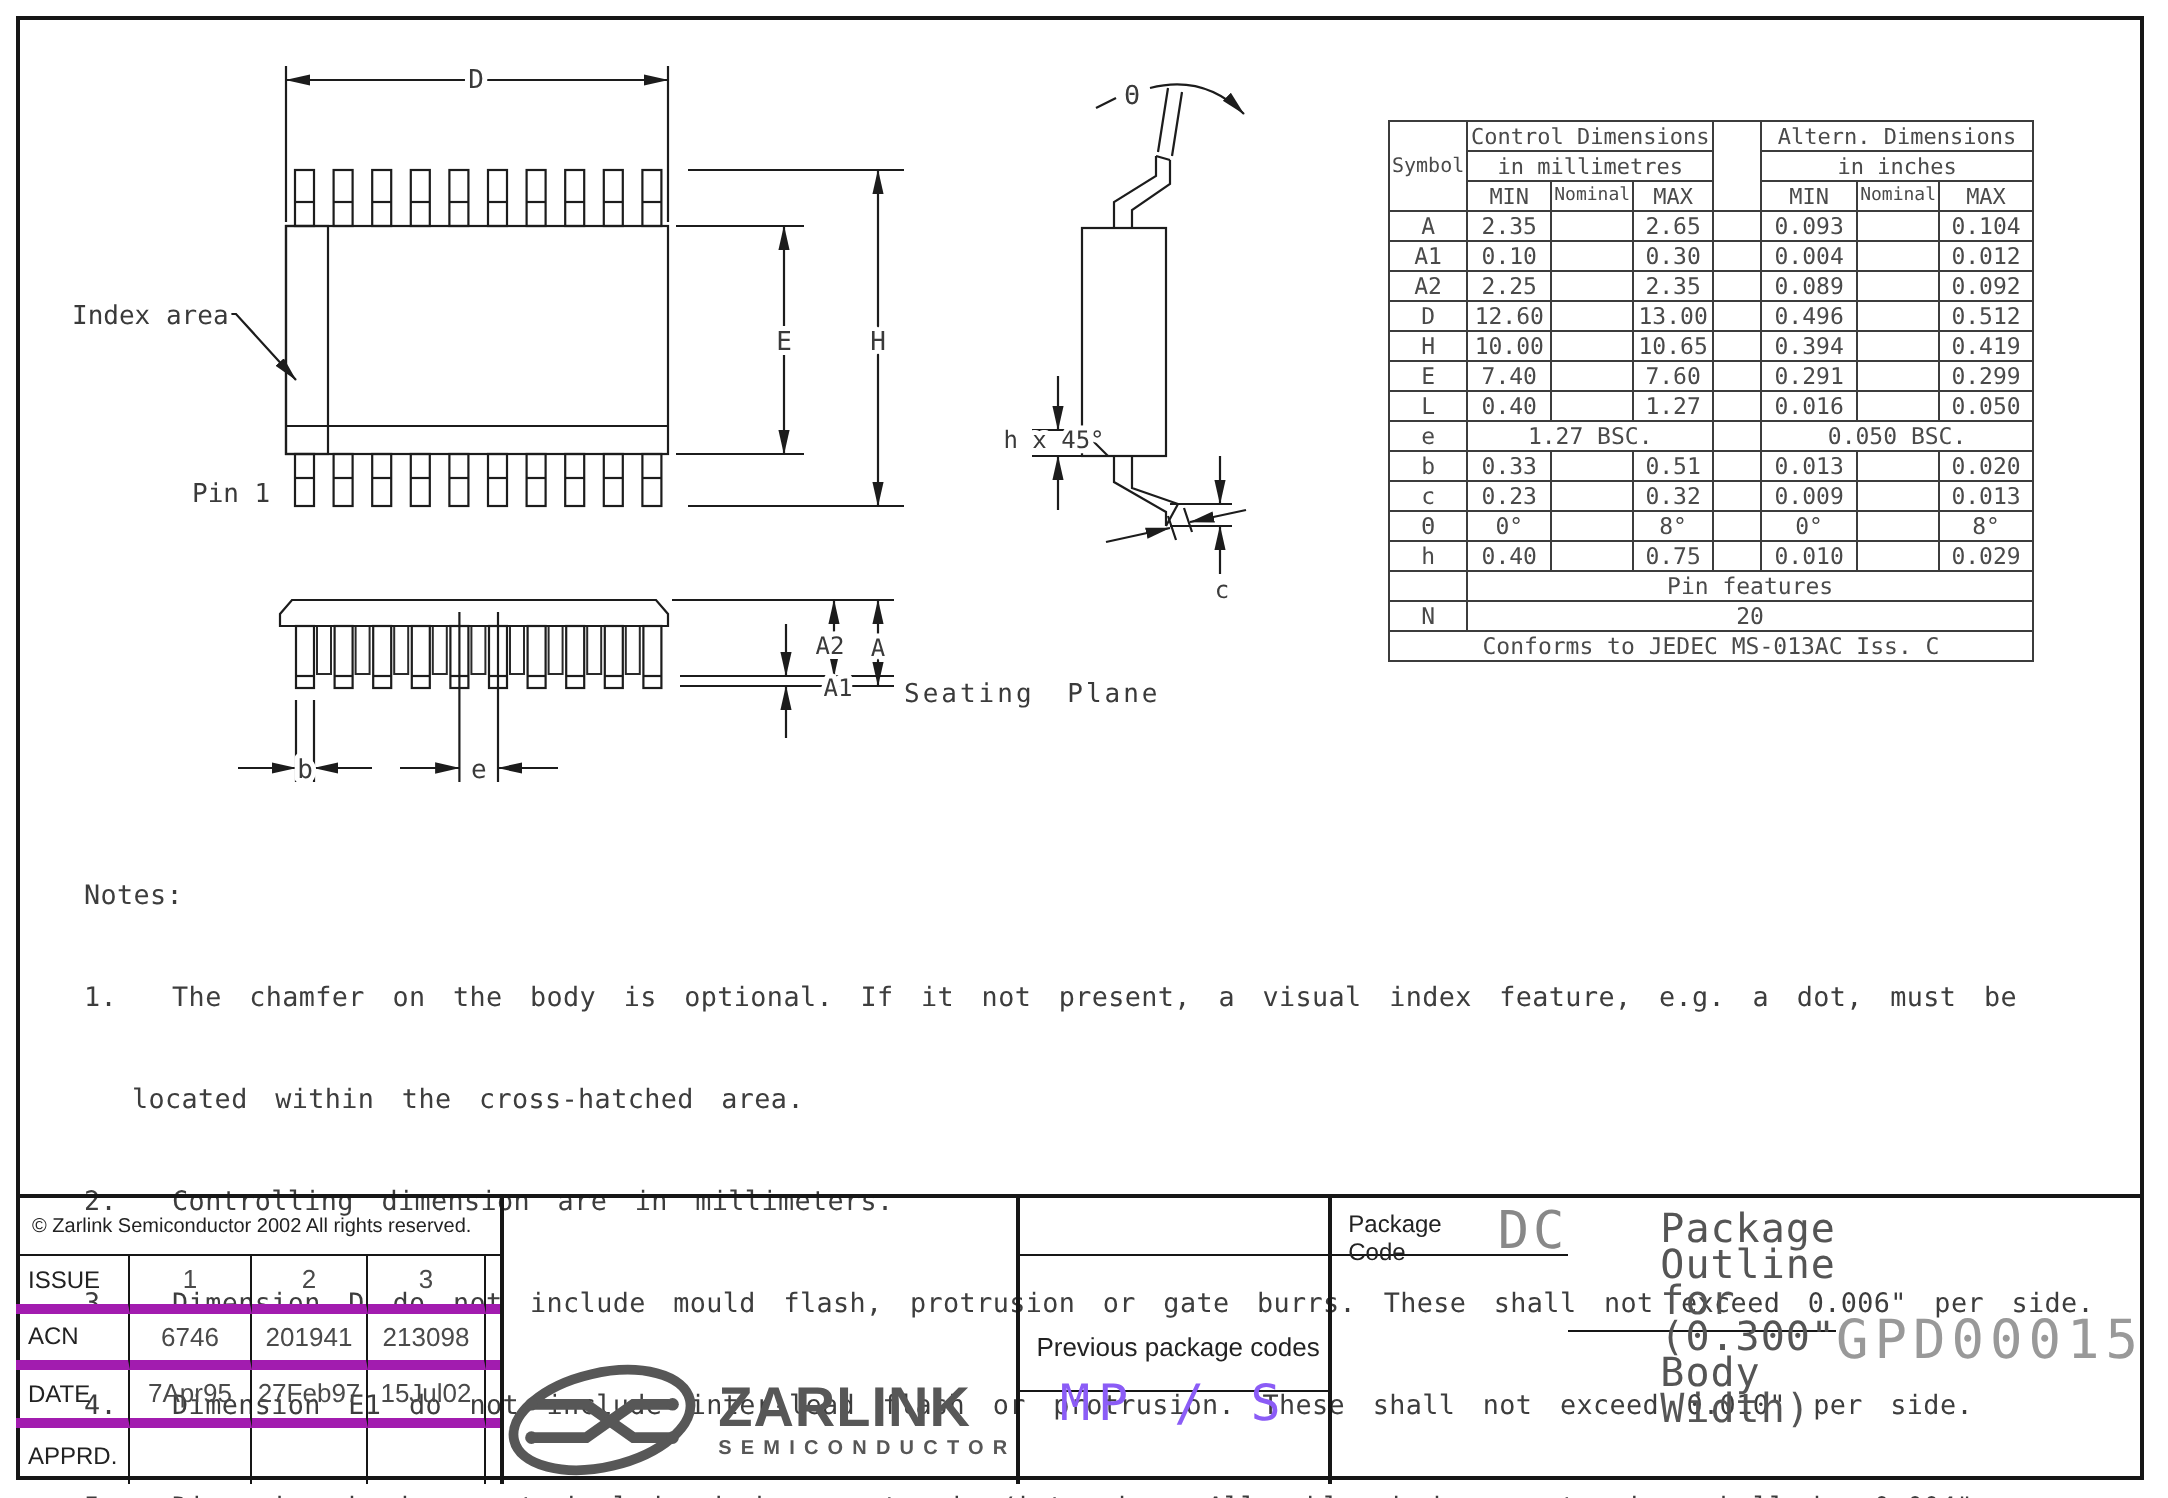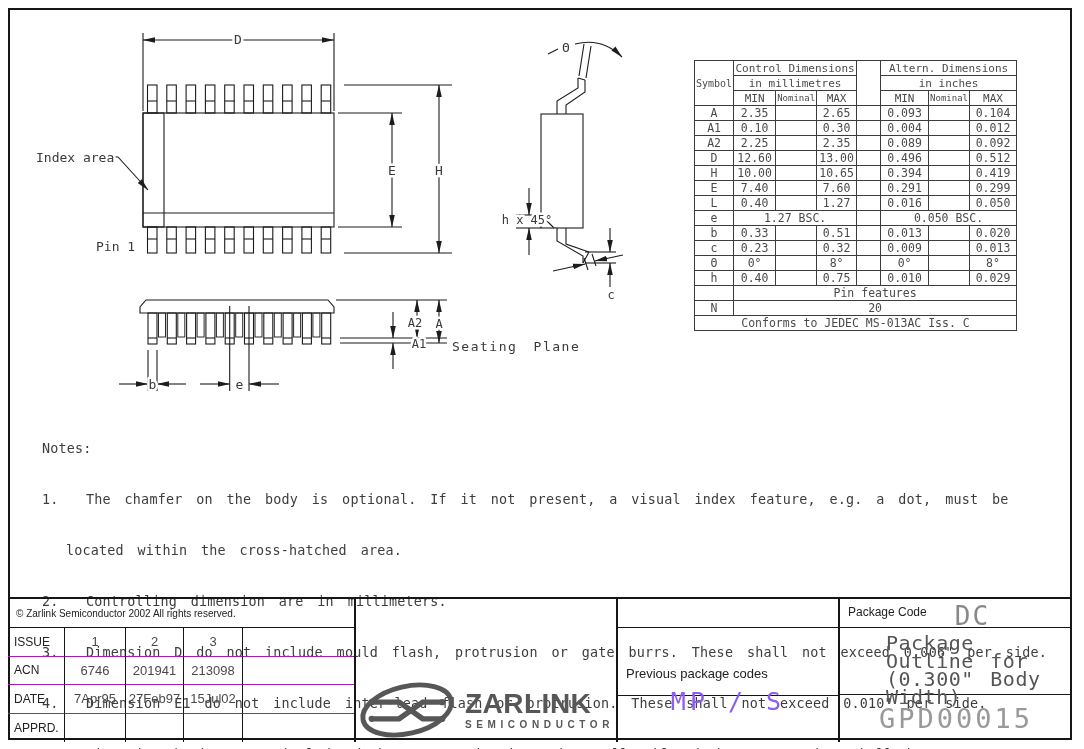--- a/index.html
+++ b/index.html
@@ -35,41 +35,41 @@
 
   
   .tb { position:absolute; left:8px; top:597px; width:1064px; height:145px;
         border-top:2px solid #161616; box-sizing:border-box; display:flex; }
   .tb-left { width:348px; border-right:2px solid #161616; box-sizing:border-box; }
   .tb-copy { height:29px; border-bottom:1px solid #161616; box-sizing:border-box;
              font-family:"Liberation Sans",sans-serif; font-size:10px; color:#222;
              padding:9px 0 0 8px; }
   .tb-grid { display:grid; grid-template-columns:57px 61px 58px 59px 1fr;
              height:114px; grid-auto-rows:1fr; }
-  .tb-grid > div { border-right:1px solid #161616; border-bottom:1px solid #a21caf;
+  .tb-grid > div { border-right:1px solid #161616; border-bottom:5px solid #a21caf;
                    display:flex; align-items:center; justify-content:center;
                    font-family:"Liberation Sans",sans-serif; font-size:13px; color:#4a4a4a; }
   .tb-grid > div.lbl { justify-content:flex-start; padding-left:6px; font-size:12px; color:#222; }
   .tb-grid > div.noR { border-right:none; }
   .tb-grid > div.noB { border-bottom:none; }
   .tb-logo { width:262px; border-right:2px solid #161616; box-sizing:border-box;
              display:flex; align-items:flex-end; justify-content:center; }
   .logo { display:flex; align-items:center; gap:9px; }
   .logo-name { font-family:"Liberation Sans",sans-serif; font-weight:bold; font-size:28px;
                color:#575757; letter-spacing:0.5px; line-height:26px; }
   .logo-sub { font-family:"Liberation Sans",sans-serif; font-weight:bold; font-size:10px;
               color:#575757; letter-spacing:4.6px; margin-top:2px; }
   .tb-prev { width:222px; border-right:2px solid #161616; box-sizing:border-box;
              display:flex; flex-direction:column; }
   .tb-prev .r1 { height:28px; border-bottom:1px solid #161616; }
   .tb-prev .r2 { height:67px; border-bottom:1px solid #161616; position:relative; }
   .prev-lbl { font-family:"Liberation Sans",sans-serif; font-size:13px; color:#222;
               padding:5px 0 0 8px;margin-top:33px; }
   .prev-val { text-align:center; font-size:25px; color:#8b5cf6; letter-spacing:4px; margin-top:6px; }
-  .tb-right { flex:1; display:flex; flex-direction:column; }
+  .tb-right { flex:1; display:flex; }
   .tb-right .r1 { height:28px; border-bottom:1px solid #161616; display:flex; align-items:flex-start; }
   .pc-lbl { font-family:"Liberation Sans",sans-serif; font-size:12px; color:#222;
             padding:6px 0 0 8px; }
   .pc-val { font-size:26px; color:#888; letter-spacing:2px; margin:2px 0 0 28px; }
   .tb-right .r2 { height:67px; border-bottom:1px solid #161616; box-sizing:content-box;
                   padding:6px 0 0 46px; font-size:20px; line-height:18px; color:#555;
                   letter-spacing:0.5px; word-spacing:4px; box-sizing:border-box; }
   .tb-right .r3 { flex:1; display:flex; align-items:center; justify-content:center;
                   font-size:27px; color:#999; letter-spacing:3px; }
 </style>

